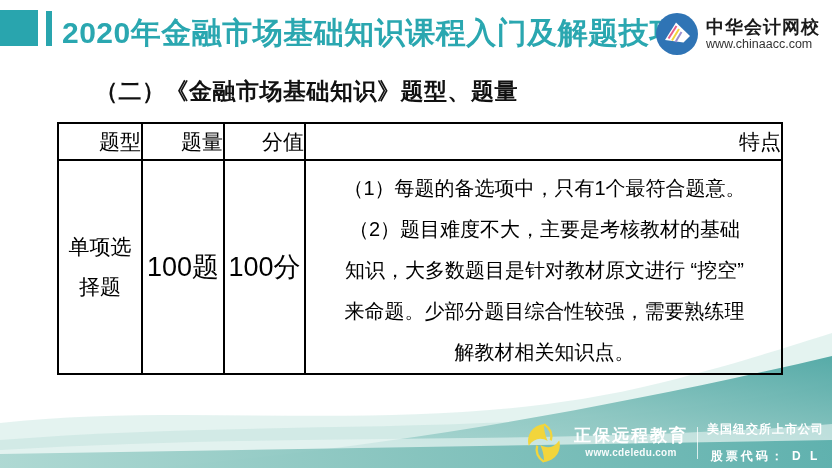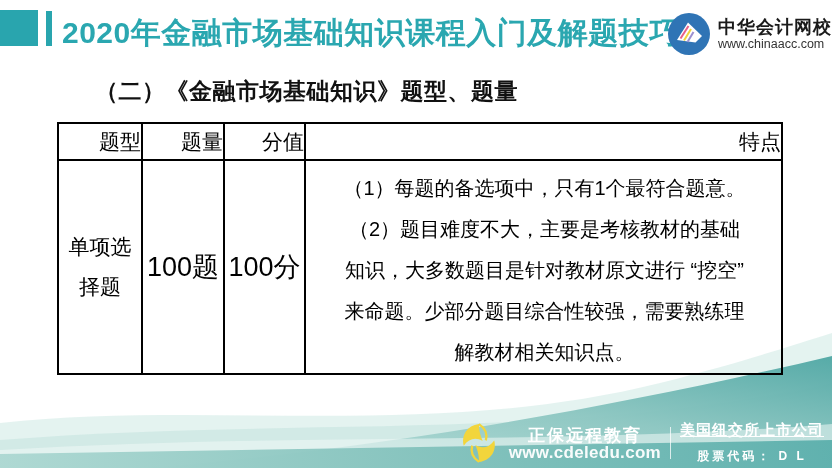--- a/index.html
+++ b/index.html
@@ -17,21 +17,21 @@
 
   
   .header { position: absolute; top: 0; left: 0; width: 100%; height: 62px; background: #fff; }
   .teal-square { position: absolute; left: 0; top: 10px; width: 38px; height: 36px; background: #29a5ae; }
   .teal-bar { position: absolute; left: 46px; top: 11px; width: 6px; height: 35px; background: #29a5ae; }
   .slide-title {
     position: absolute; left: 62px; top: 13px;
     font-size: 30px; font-weight: bold; color: #2aa7b0;
     letter-spacing: 0.5px; white-space: nowrap;
   }
-  .brand-logo { position: absolute; right: 0; top: 12px; display: flex; align-items: center; gap: 7px; }
+  .brand-logo { position: absolute; right: 12px; top: 12px; display: flex; align-items: center; gap: 7px; }
   .brand-logo .circle { width: 44px; height: 44px; }
   .brand-text-cn { font-size: 18px; font-weight: bold; color: #1a1a1a; letter-spacing: 1px; line-height: 20px; }
   .brand-text-url { font-size: 12.5px; color: #333; line-height: 15px; }
 
   
   .subtitle {
     position: absolute; left: 95px; top: 76px;
     font-size: 23px; font-weight: bold; color: #111;
     letter-spacing: 0.5px;
   }
@@ -69,23 +69,23 @@
   .waves { position: absolute; left: 0; bottom: 0; width: 832px; height: 140px; z-index: 1; pointer-events: none; }
 
   
   .footer-brand {
     position: absolute; right: 8px; bottom: 4px;
     display: flex; align-items: center; gap: 9px;
     z-index: 4; color: #fff; text-align: center;
   }
   .cdel-swirl { width: 42px; height: 42px; flex: 0 0 auto; }
   .fb-name { font-size: 17px; font-weight: bold; letter-spacing: 2px; line-height: 20px; }
-  .fb-url  { font-size: 17px; font-weight: bold; letter-spacing: 0.3px; line-height: 14px; opacity: 0.95; }
+  .fb-url  { font-size: 10px; font-weight: bold; letter-spacing: 0.3px; line-height: 14px; opacity: 0.95; }
   .fb-divider { width: 1px; height: 32px; background: rgba(255,255,255,0.75); }
-  .fb-listing { font-size: 15px; font-weight: bold; letter-spacing: 1px; line-height: 17px; text-decoration: underline; }
+  .fb-listing { font-size: 12px; font-weight: bold; letter-spacing: 1px; line-height: 17px; }
   .fb-stock   { font-size: 12px; font-weight: bold; letter-spacing: 3px; line-height: 16px; margin-top: 10px; }
 </style>
 </head>
 <body>
 
 <div class="slide">
 
   <div class="header">
     <div class="teal-square"></div>
     <div class="teal-bar"></div>

